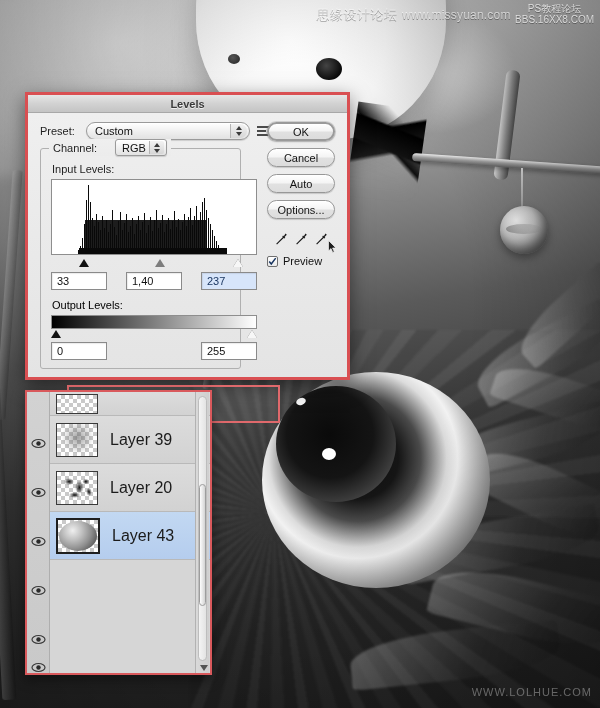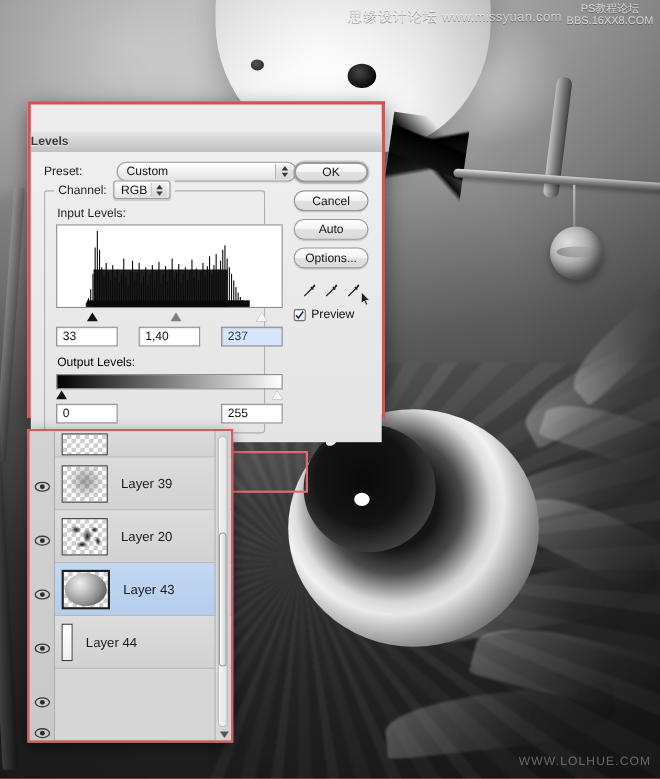--- a/index.html
+++ b/index.html
@@ -8,21 +8,21 @@
     width: 600px; height: 708px;
     overflow: hidden;
     font-family: "Liberation Sans", sans-serif;
   }
 
   #stage {
     position: relative;
     width: 600px;
     height: 708px;
     overflow: hidden;
-    background: #b91c1c;
+    background: #0369a1;
   }
 
   
   .bg-base {
     position: absolute; inset: 0;
     background:
       radial-gradient(ellipse 120px 90px at 72% 10%, rgba(255,255,255,0.55), rgba(255,255,255,0) 70%),
       radial-gradient(ellipse 260px 200px at 20% 6%, rgba(235,235,235,0.75), rgba(180,180,180,0) 72%),
       linear-gradient(170deg, #c9c9c9 0%, #b6b6b6 14%, #8d8d8d 30%, #5a5a5a 46%, #3a3a3a 62%, #2a2a2a 80%, #1e1e1e 100%);
   }
@@ -180,34 +180,34 @@
   .dialog {
     position:absolute; left:25px; top:92px; width:325px; height:288px;
     border: 3px solid #d94f52;
     background: #ececec;
     box-shadow: 0 6px 18px rgba(0,0,0,.5);
   }
   .dlg-titlebar {
     height: 18px;
     background: linear-gradient(180deg, #e6e6e6 0%, #d2d2d2 50%, #c4c4c4 100%);
     border-bottom: 1px solid #a8a8a8;
-    display:flex; align-items:center; justify-content:flex-start;margin-top:25px;
+    display:flex; align-items:center; justify-content:center;
   }
   .dlg-title {
     font-size: 11px; color:#3a3a3a; font-weight:bold;
     text-shadow: 0 1px 0 rgba(255,255,255,.7);
   }
   .dlg-body {
     position:relative;
     padding: 9px 10px 8px 12px;
     background: linear-gradient(180deg, #efefef, #e4e4e4);
     height: calc(100% - 18px);
   }
 
-  .row { display:flex; align-items:center;gap:20px; }
+  .row { display:flex; align-items:center; }
   .lbl { font-size:11px; color:#1f1f1f; }
 
   
   .preset-row { margin-bottom: 8px; }
   .preset-row .lbl { width:46px; }
   .select {
     position:relative;
     height:18px; border:1px solid #9a9a9a; border-radius:9px;
     background: linear-gradient(180deg, #ffffff, #efefef 55%, #e2e2e2);
     box-shadow: inset 0 1px 0 #fff, 0 1px 1px rgba(0,0,0,.14);
@@ -242,21 +242,21 @@
     padding: 12px 10px 8px 10px;
     width: 201px;
   }
   .fs-legend {
     position:absolute; left:8px; top:-10px;
     background: linear-gradient(180deg,#efefef,#ececec);
     padding: 0 4px;
     display:flex; align-items:center; gap:6px;
   }
   .fs-legend .lbl { font-size:11px; }
-  .channel-select { width:52px; height:17px; padding: 0 8px 0 6px; border-radius:3px;}
+  .channel-select { width:52px; height:17px; padding: 0 8px 0 6px; border-radius:3px;margin-left:12px;}
   .channel-select .arrows { border-radius:0 2px 2px 0; width:15px;}
 
   .sub-label { font-size:11px; color:#1f1f1f; margin: 2px 0 4px 1px; }
 
   .histogram {
     width: 206px; height: 76px;
     background:#fff; border:1px solid #8e8e8e;
     position:relative; overflow:hidden;
   }
   .histogram svg { display:block; }
@@ -352,21 +352,21 @@
     flex: 0 0 auto;
     background-image:
       linear-gradient(45deg,#c9c9c9 25%, transparent 25%, transparent 75%, #c9c9c9 75%),
       linear-gradient(45deg,#c9c9c9 25%, transparent 25%, transparent 75%, #c9c9c9 75%);
     background-size: 8px 8px;
     background-position: 0 0, 4px 4px;
     position:relative; overflow:hidden;
   }
   .thumb.selected-thumb { border:2px solid #1f1f1f; width:44px; height:36px; }
   .thumb .art { position:absolute; inset:0; }
-  .lname { font-size:12px; color:#1b1b1b; margin-left:12px; }
+  .lname { font-size:16px; color:#1b1b1b; margin-left:12px; }
   .eye {
     position:absolute; left:4px; width:15px; height:13px;
   }
   .scrollbar {
     position:absolute; right:1px; top:0; bottom:0; width:14px;
     background: linear-gradient(90deg,#d9d9d9,#cfcfcf);
     border-left:1px solid #b2b2b2;
   }
   .sb-track { position:absolute; left:2px; right:2px; top:4px; bottom:12px;
     background: linear-gradient(90deg,#f4f4f4,#e3e3e3); border-radius:5px; border:1px solid #bdbdbd;}
@@ -677,26 +677,20 @@
           <span class="lname">Layer 20</span>
         </div>
 
         <div class="lrow selected">
           <span class="thumb selected-thumb">
             <span class="art" style="background: radial-gradient(circle at 36% 32%, #efefef 0%, #c0c0c0 30%, #8f8f8f 58%, #5a5a5a 82%, #3d3d3d 100%); border-radius:50%; margin:1px;"></span>
           </span>
           <span class="lname">Layer 43</span>
         </div>
 
-        <div class="lrow">
-          <span class="thumb" style="width:10px;">
-            <span class="art" style="background: linear-gradient(180deg,#fff,#efefef);"></span>
-          </span>
-          <span class="lname">Layer 44</span>
-        </div>
 
 
       </div>
 
       <div class="scrollbar">
         <div class="sb-track"></div>
         <div class="sb-thumb"></div>
         <div class="sb-arrow"></div>
       </div>
     </div>

